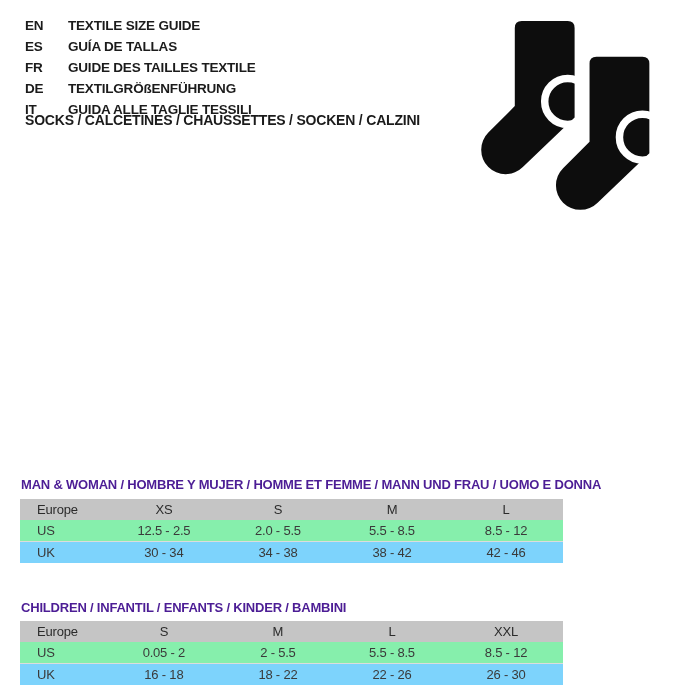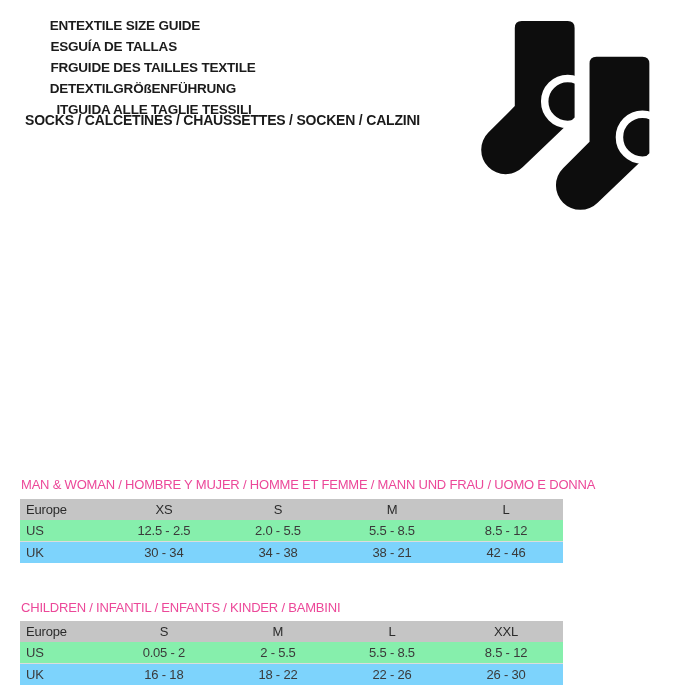--- a/index.html
+++ b/index.html
@@ -22,21 +22,21 @@
     left: 25px; top: 15px;
   }
   .lang-row {
     display: flex;
     height: 21px; line-height: 21px;
     font-size: 13.5px; font-weight: 700;
     letter-spacing: -0.2px;
     color: #1b1b1b;
     white-space: nowrap;
   }
-  .lang-code { width: 43px; flex: 0 0 43px; text-align: right; }
+  .lang-code { width: 43px; flex: 0 0 43px; }
 
   .category-line {
     position: absolute;
     left: 25px; top: 112px;
     font-size: 14px; font-weight: 700;
     letter-spacing: -0.2px;
     color: #1b1b1b;
     white-space: nowrap;
   }
 
@@ -44,23 +44,23 @@
   .socks-svg {
     position: absolute;
     left: 455px; top: 21px;
     width: 220px; height: 195px;
   }
 
   
   .section-title {
     position: absolute;
     left: 21px;
-    font-size: 13px; font-weight: 400;
-    letter-spacing: -0.2px;
-    color: #ec4899;
+    font-size: 13px; font-weight: 700;
+    letter-spacing: -0.2px;
+    color: #4c1d95;
     white-space: nowrap;
   }
   .title-1 { top: 477px; }
   .title-2 { top: 600px; }
 
   .size-table {
     position: absolute;
     left: 20px;
     width: 543px;
     border-collapse: collapse;
@@ -76,21 +76,21 @@
     height: 21px; line-height: 21px;
     padding: 0;
     text-align: center;
     font-weight: 400;
     white-space: nowrap;
   }
   .size-table th {
     background: #c5c5c5;
     color: #2b2b2b;
   }
-  .size-table .left { text-align: left; padding-left: 6px; }
+  .size-table .left { text-align: left; padding-left: 17px; }
   .size-table tbody tr.row-a td { background: #86efac; border-bottom: 1px solid #dcdcdc; }
   .size-table tbody tr.row-b td { background: #7dd3fc; }
 </style>
 </head>
 <body>
 
 <div class="canvas">
 
   <div class="lang-list">
     <div class="lang-row">
@@ -153,21 +153,21 @@
         <td class="left">US</td>
         <td>12.5 - 2.5</td>
         <td>2.0 - 5.5</td>
         <td>5.5 - 8.5</td>
         <td>8.5 - 12</td>
       </tr>
       <tr class="row-b">
         <td class="left">UK</td>
         <td>30 - 34</td>
         <td>34 - 38</td>
-        <td>38 - 21</td>
+        <td>38 - 42</td>
         <td>42 - 46</td>
       </tr>
     </tbody>
   </table>
 
   <div class="section-title title-2">CHILDREN / INFANTIL / ENFANTS / KINDER / BAMBINI</div>
   <table class="size-table table-2">
     <colgroup>
         <col class="c0">
         <col>

